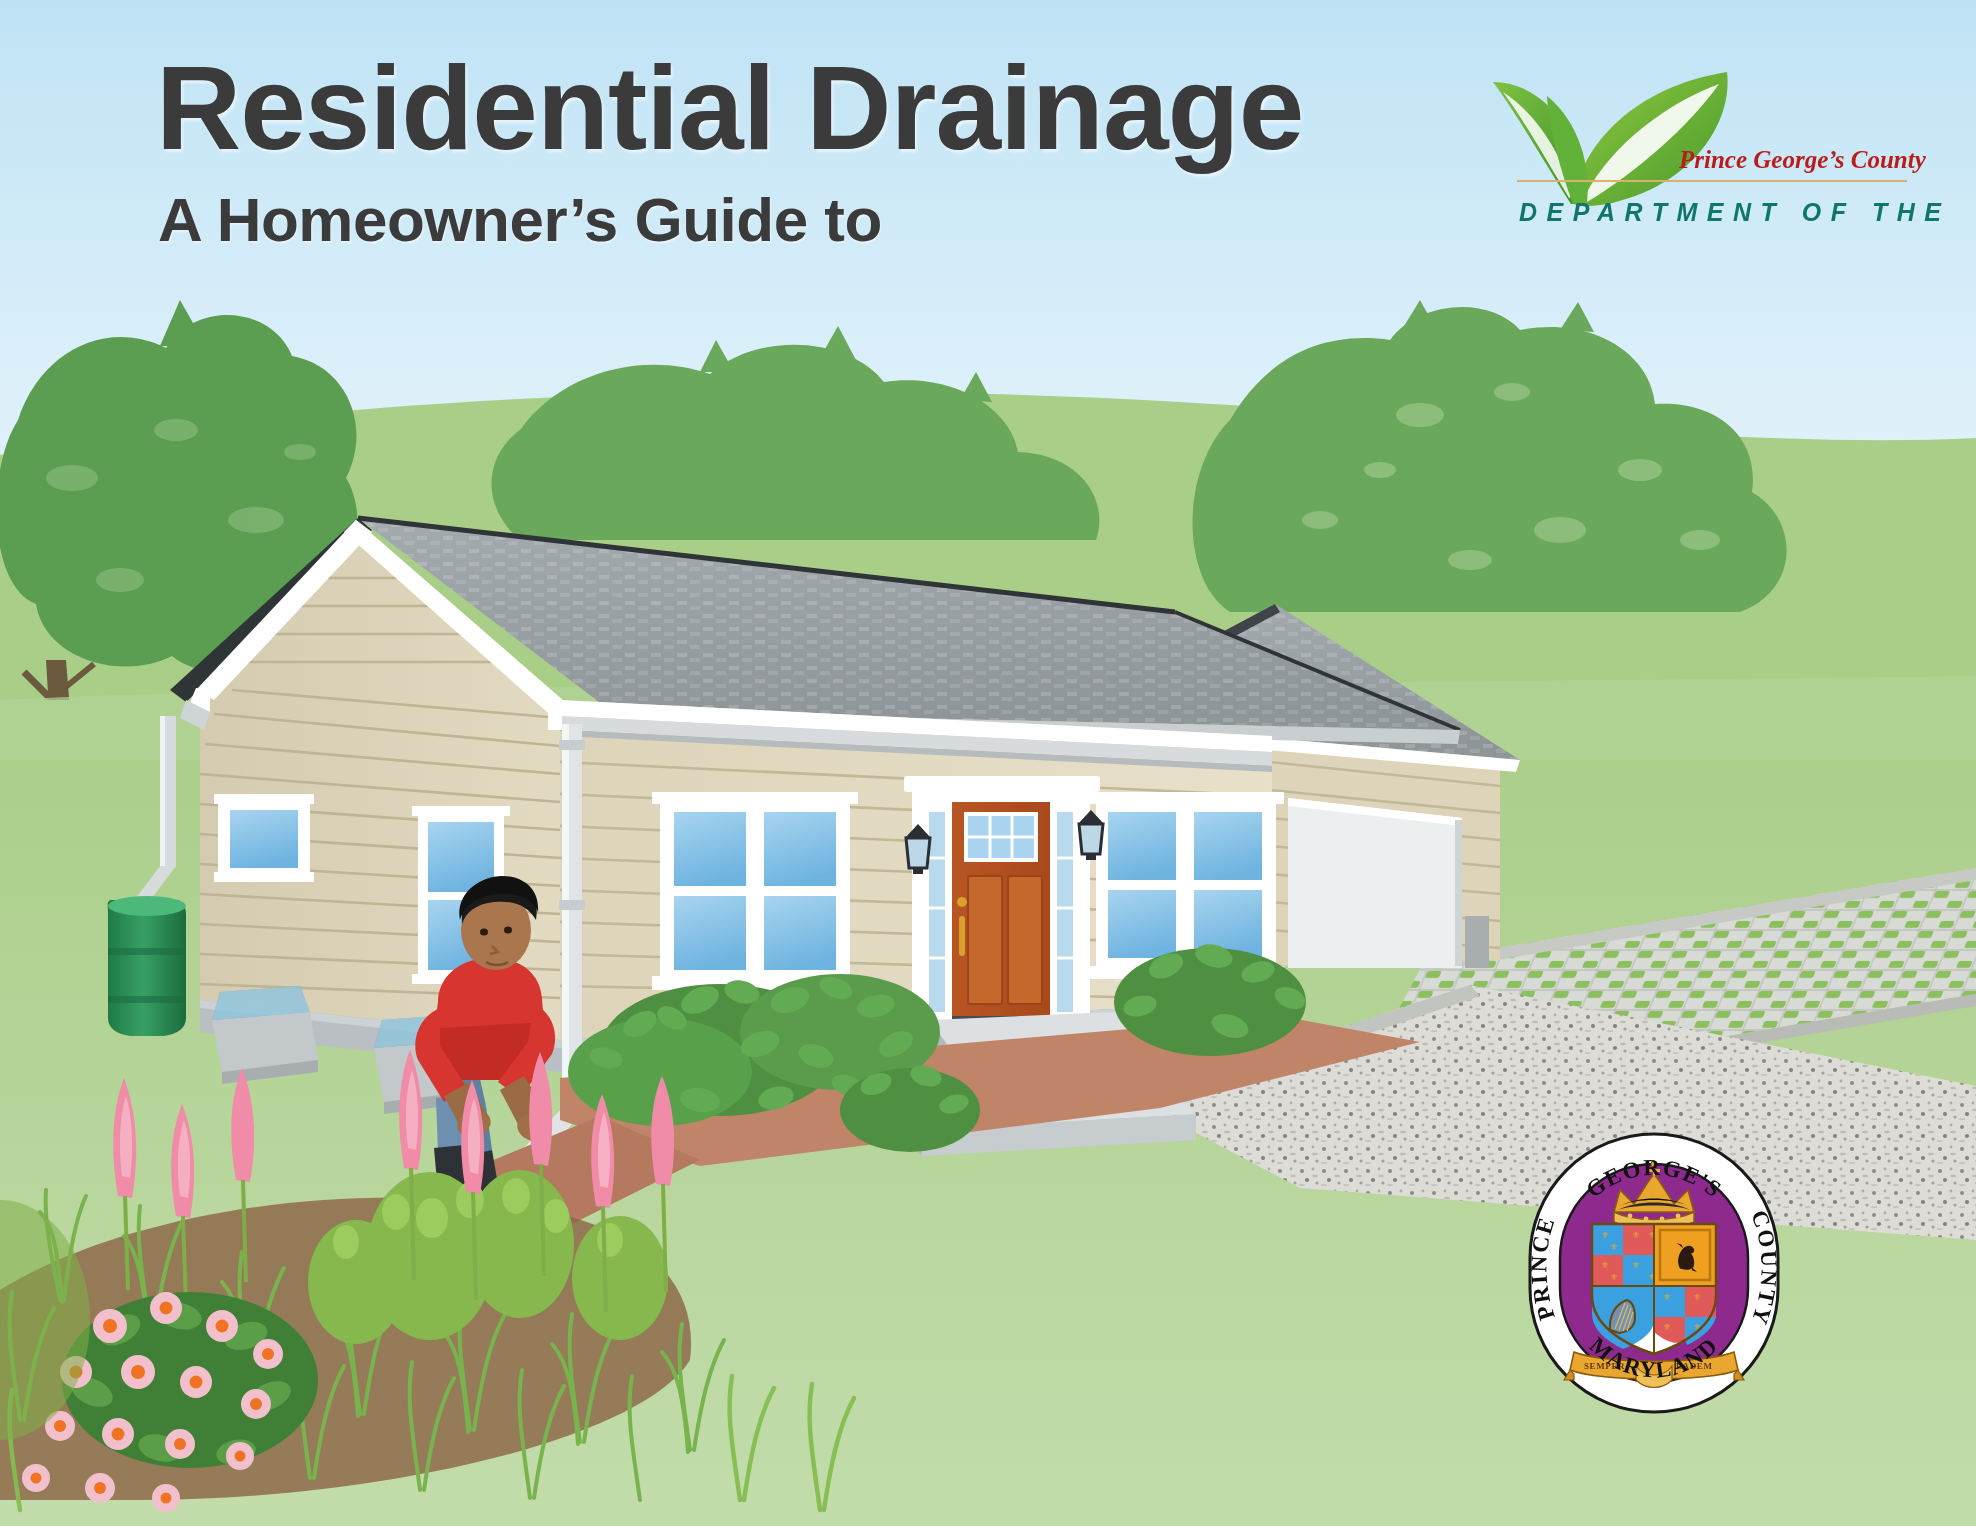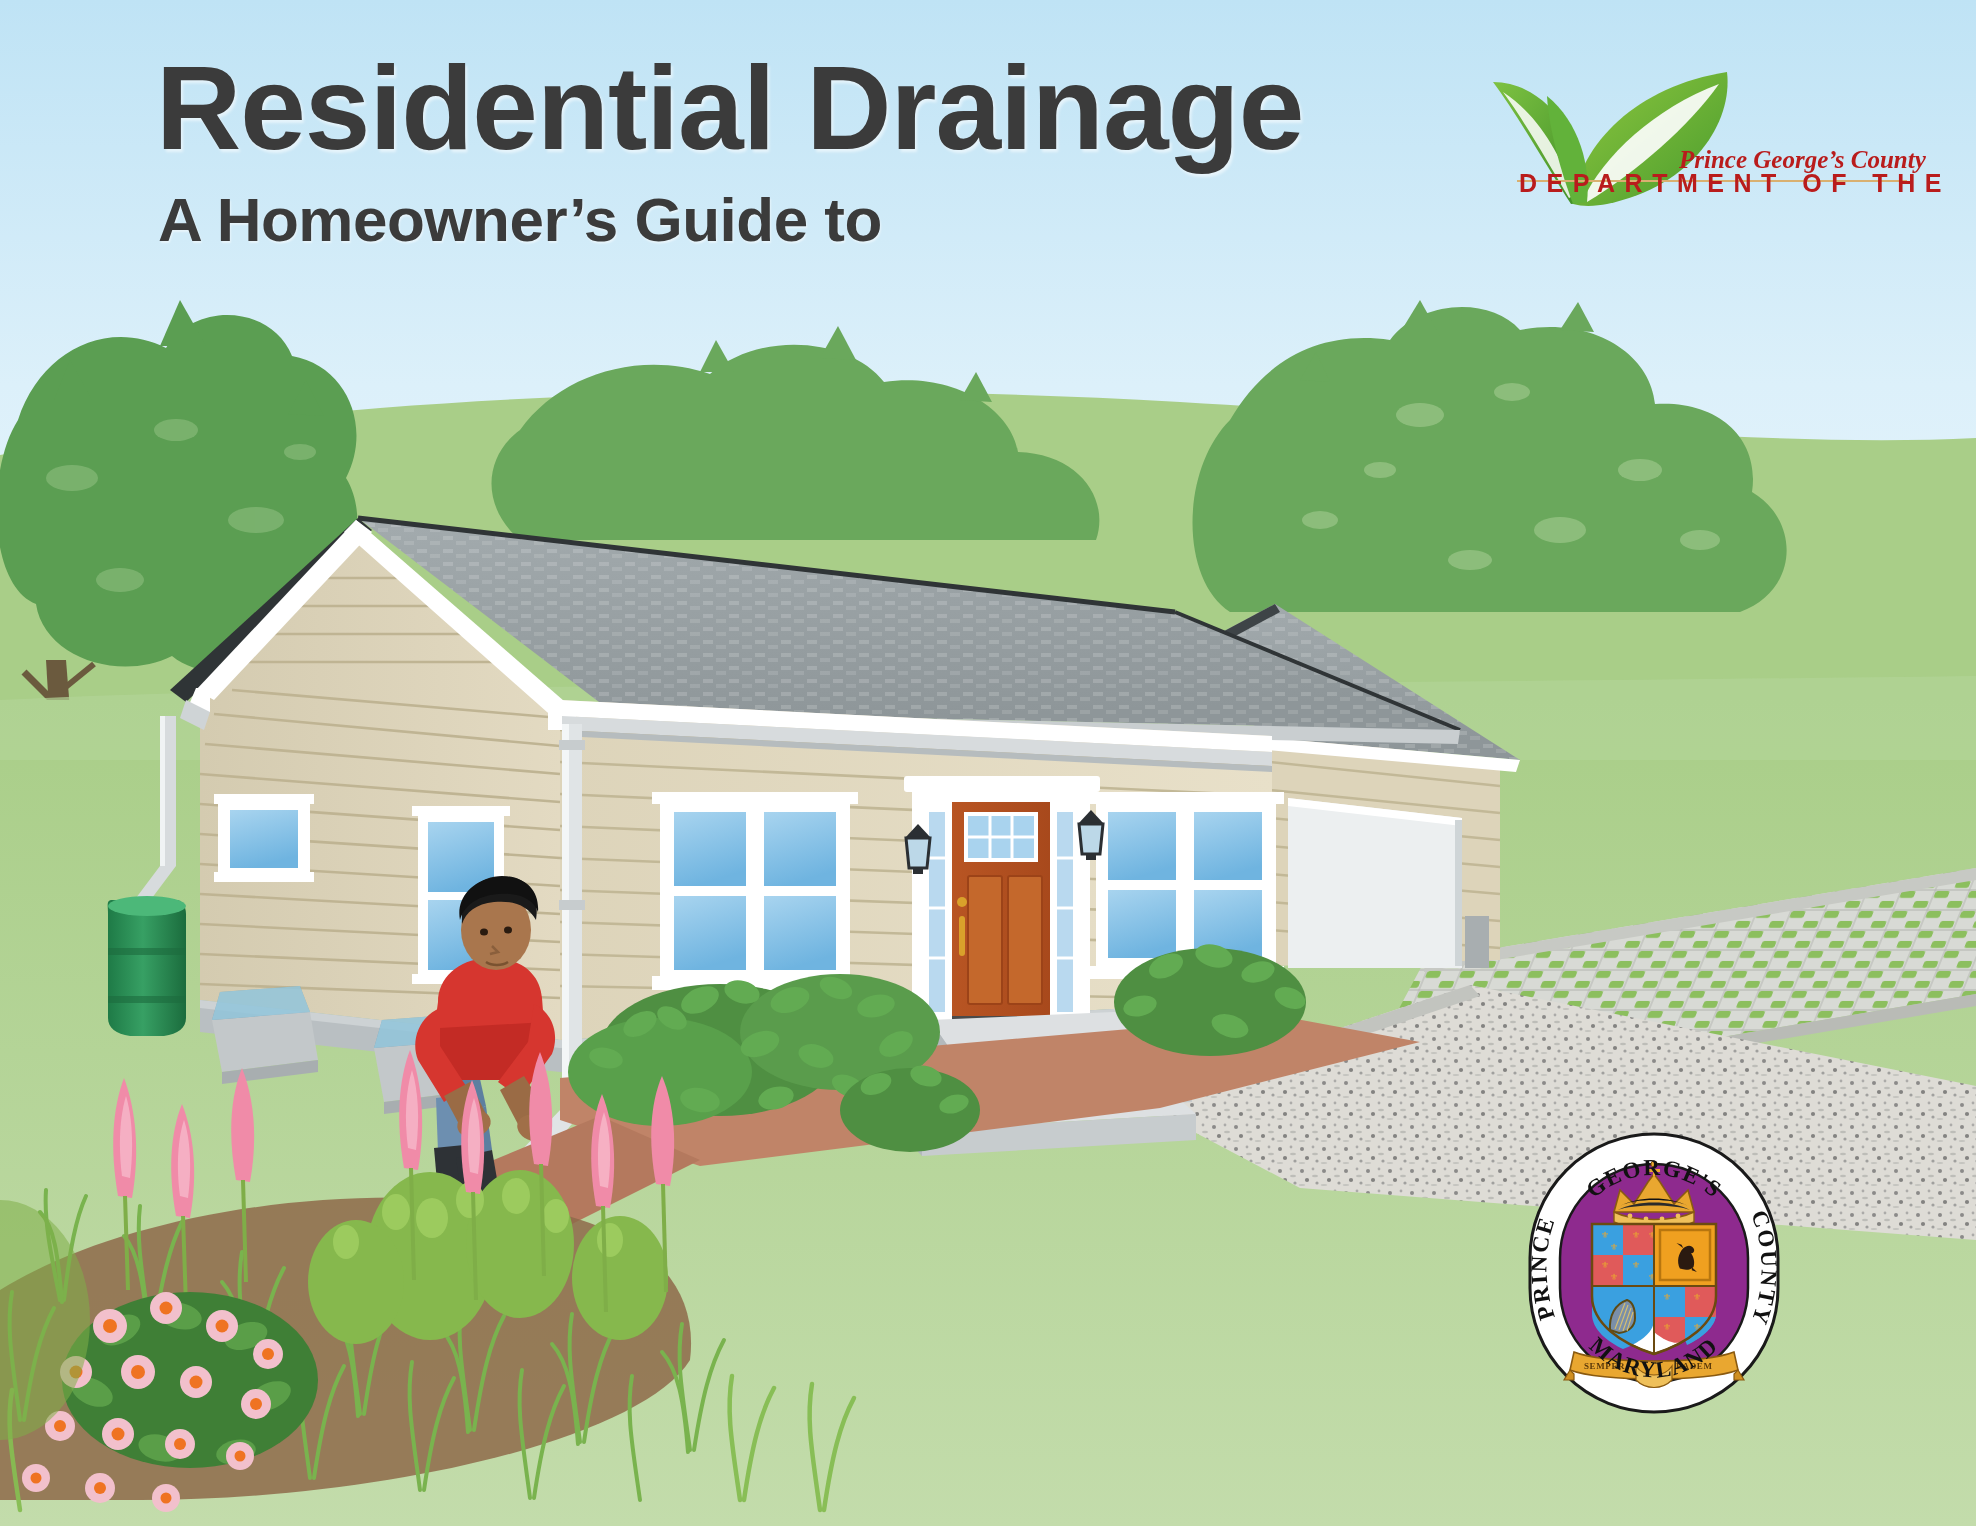--- a/index.html
+++ b/index.html
@@ -27,23 +27,24 @@
   
   #doelogo{position:absolute;left:1487px;top:52px;width:420px;height:230px;z-index:40;}
   #doe-leaves{position:absolute;left:0;top:0;width:300px;height:160px;}
   #doe-pgc{
     position:absolute;left:192px;top:94px;width:242px;
     font-family:"Liberation Serif", serif;font-style:italic;font-weight:bold;
     font-size:25px;color:#b91c1c;text-align:right;white-space:nowrap;
   }
   #doe-rule{position:absolute;left:30px;top:128px;width:390px;height:2px;background:#d9b070;}
   #doe-dept{
-    position:absolute;left:32px;top:117px;width:390px;
-    font-size:25px;font-weight:bold;color:#b91c1c;letter-spacing:9.5px;
+    position:absolute;left:32px;top:146px;width:390px;
+    font-size:25px;font-weight:bold;color:#0f766e;letter-spacing:9.5px;
     white-space:nowrap;
+    font-style:italic;
   }
   #doe-env{
     position:absolute;left:28px;top:166px;width:400px;
     font-size:60px;font-weight:bold;color:#1f5fa9;letter-spacing:-0.5px;
     white-space:nowrap;line-height:1;
   }
 
   
   #seal{position:absolute;left:1524px;top:1128px;width:260px;height:290px;z-index:45;}
   .seal-txt{

